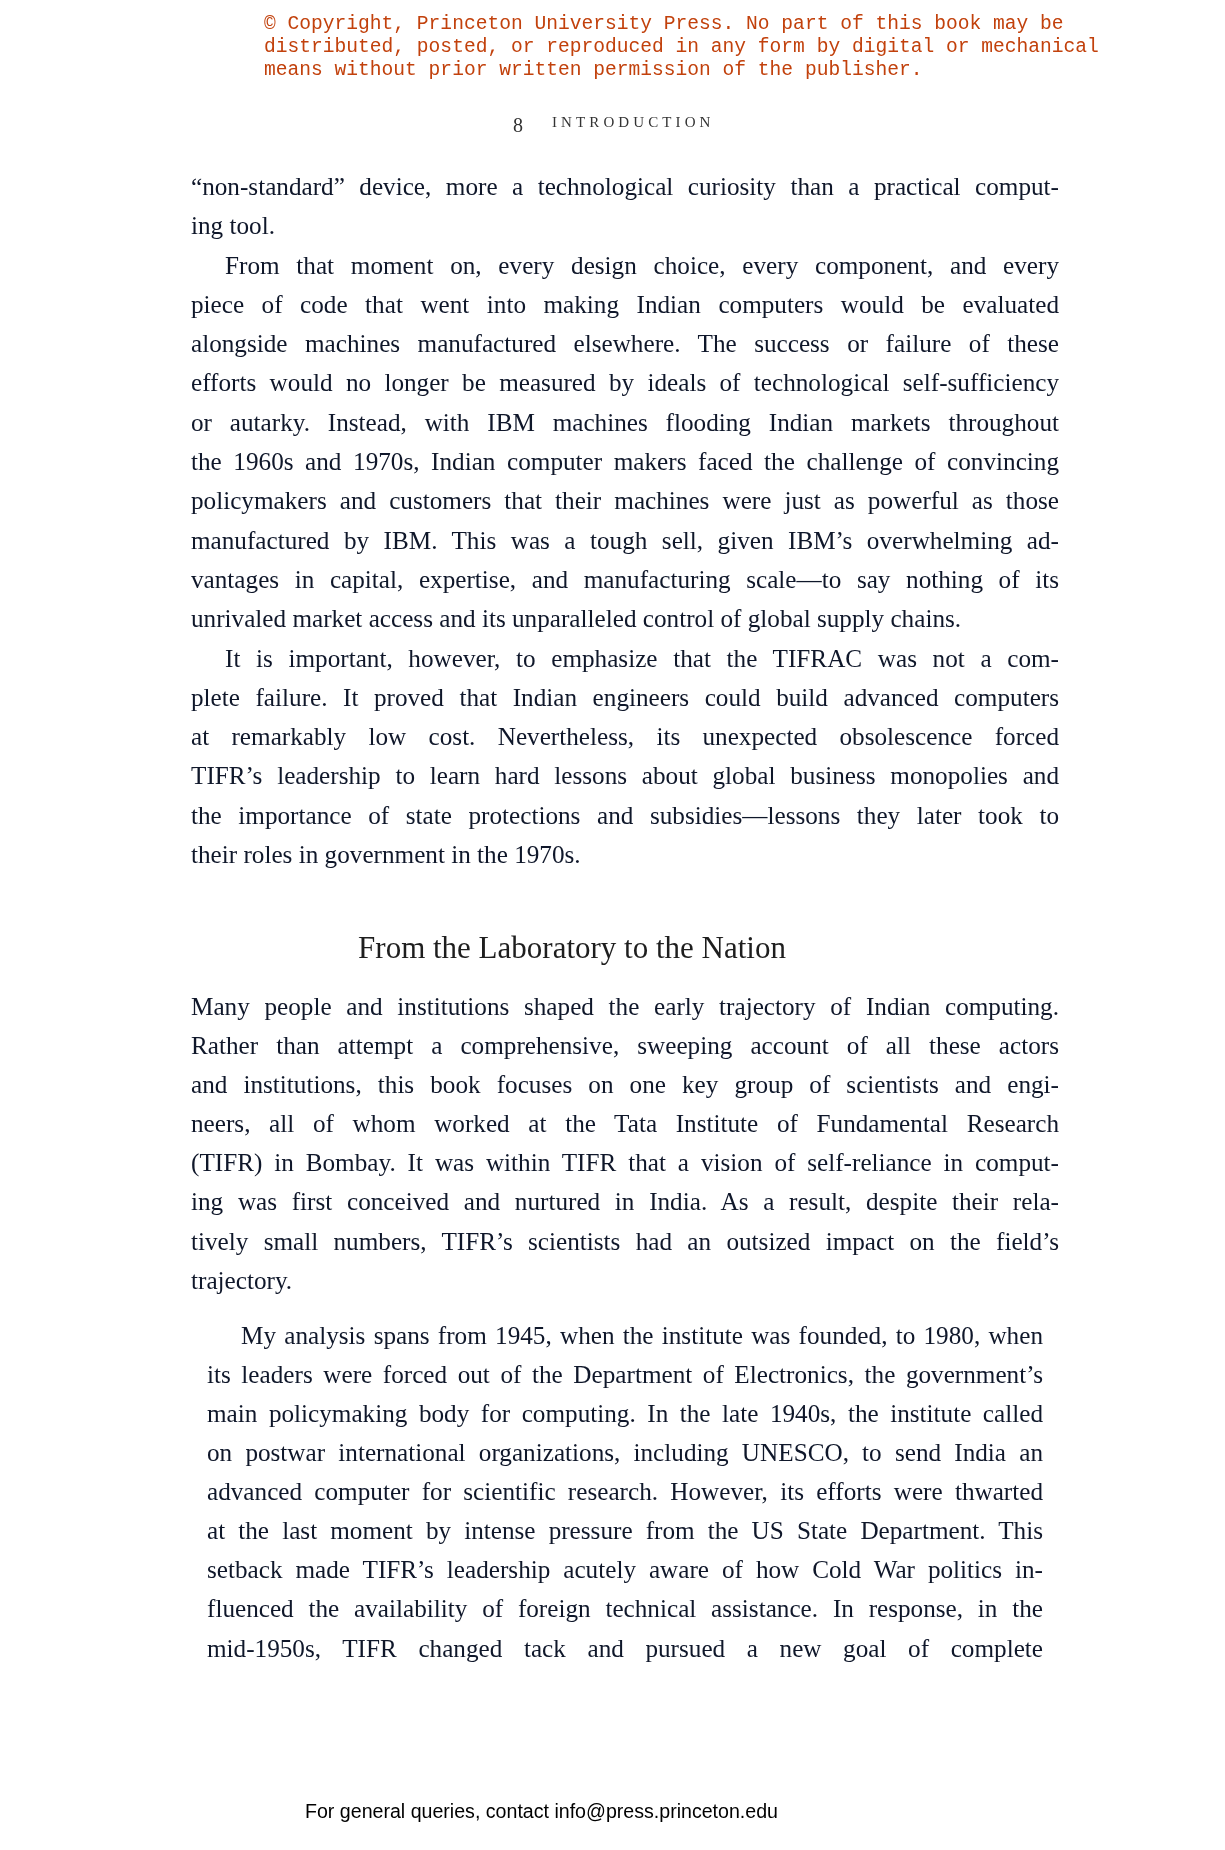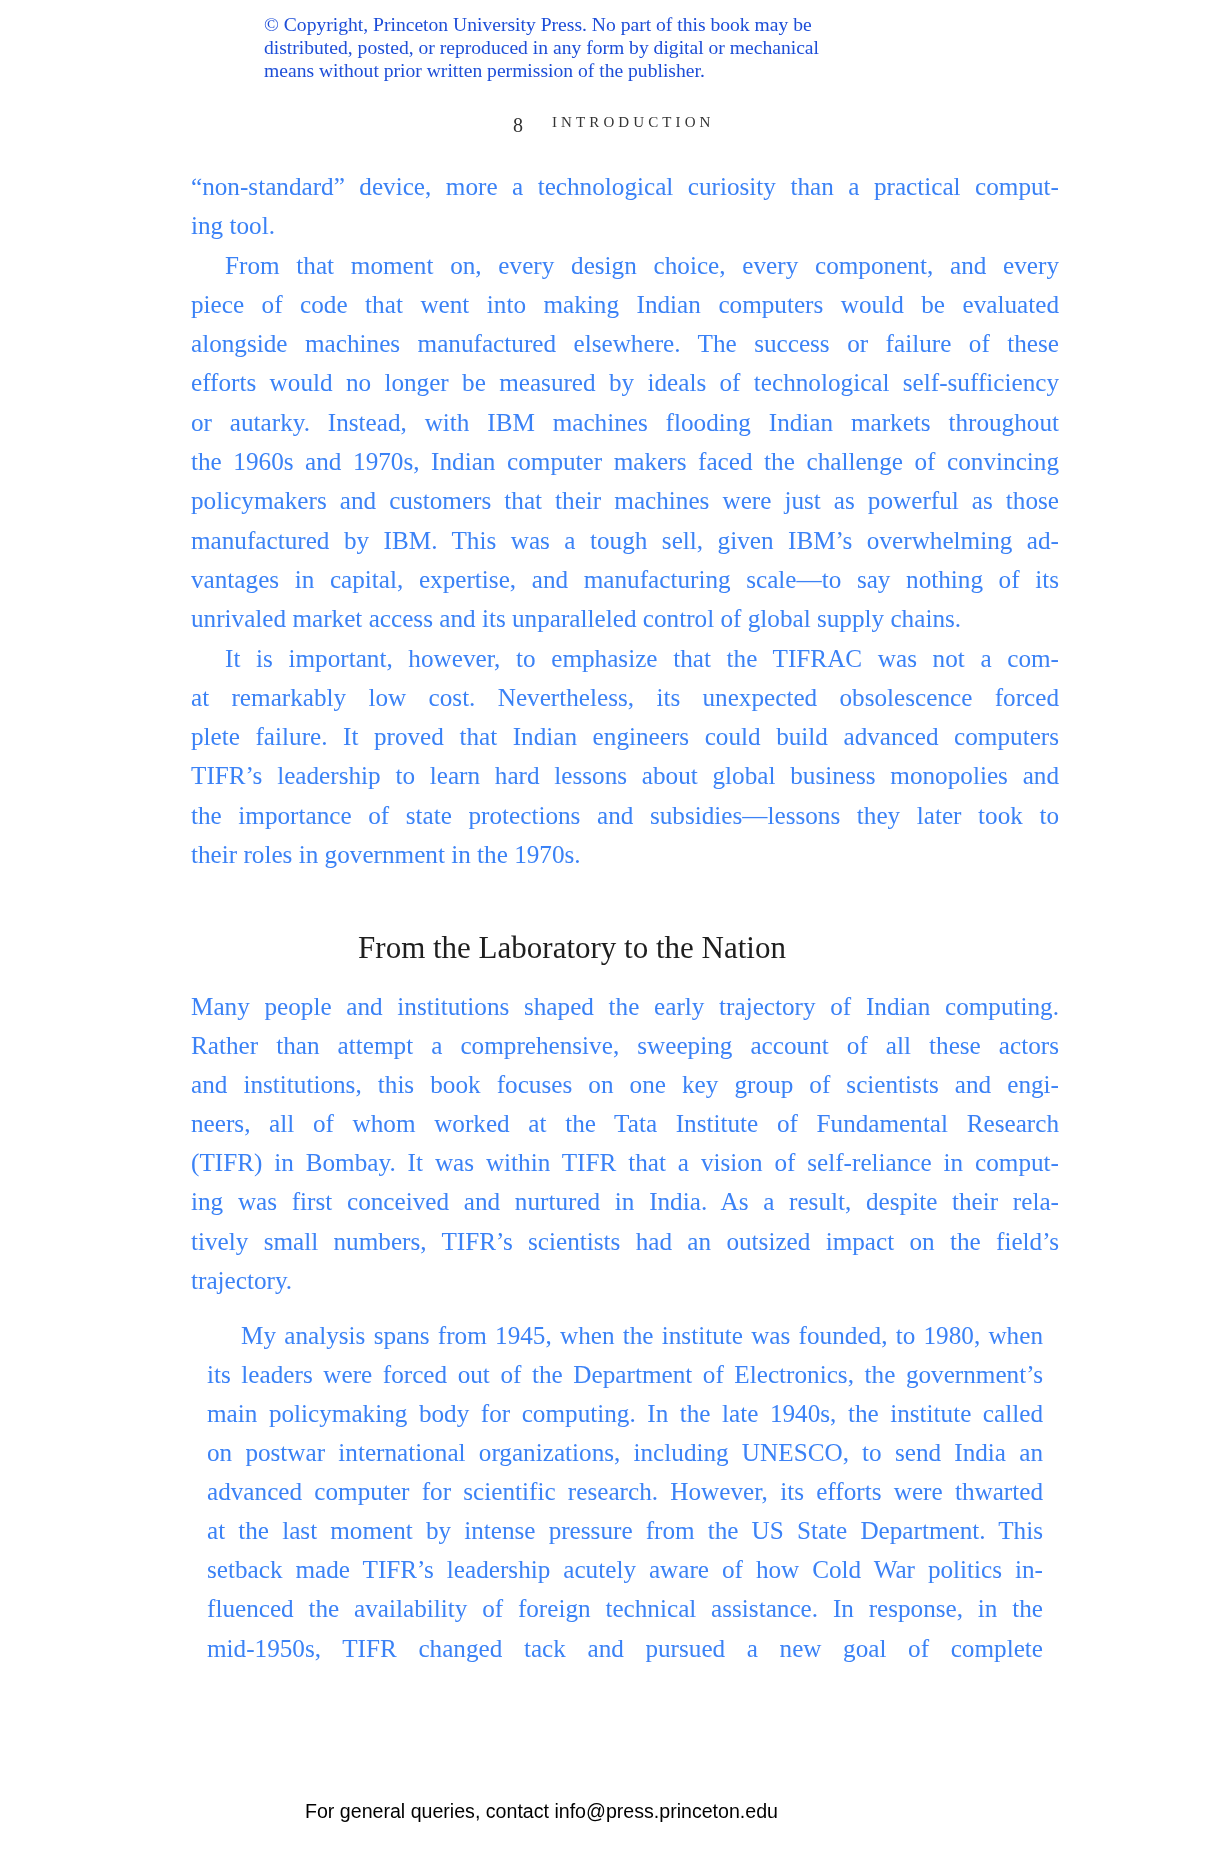--- a/index.html
+++ b/index.html
@@ -1,28 +1,28 @@
 <!DOCTYPE html>
 <html><head>
 <meta charset="utf-8">
 <style>
   html, body { margin: 0; padding: 0; background: #ffffff; }
   body { width: 1225px; height: 1850px; position: relative; overflow: hidden; color: #1c1c1c; }
   .notice {
     position: absolute; left: 264px; top: 13px; width: 720px;
-    font-family: Liberation Serif, serif; font-size: 19.6px; line-height: 23px; color: #1d4ed8;
+    font-family: Liberation Mono, monospace; font-size: 19.6px; line-height: 23px; color: #c2410c;
   }
   .notice div { white-space: nowrap; }
   .running-head {
     position: absolute; top: 114px; left: 0; width: 1225px; text-align: center;
     font-family: "Liberation Serif", serif; font-size: 19px; color: #333;
   }
   .running-head .pg { display: inline-block; position: absolute; left: 513px; top: 0; font-size: 20px; }
   .running-head .title { display: inline-block; position: absolute; left: 552px; top: 0; font-size: 15px; letter-spacing: 4.1px; }
-  .block { position: absolute; left: 191px; width: 868px; font-family: "Liberation Serif", serif; font-size: 25.2px; color: #3b82f6; }
+  .block { position: absolute; left: 191px; width: 868px; font-family: "Liberation Serif", serif; font-size: 25.2px; color: #0f172a; }
   .block.top { top: 167px; line-height: 39.3px; }
   .block.bottom { top: 987px; line-height: 39.1px; }
   .line { display: block; white-space: nowrap; text-align: justify; text-align-last: justify; height: inherit; }
   .line.last { text-align: left; text-align-last: left; }
   .line.indent { padding-left: 34px; }
   .section-heading {
     position: absolute; top: 930px; left: 0; width: 1128px; text-align: center;
     font-family: "Liberation Serif", serif; font-size: 31px; color: #1e1e1e; padding-left: 16px; box-sizing: border-box;
   }
   .footer {
@@ -56,22 +56,22 @@
     <span class="line">efforts would no longer be measured by ideals of technological self-sufficiency</span>
     <span class="line">or autarky. Instead, with IBM machines flooding Indian markets throughout</span>
     <span class="line">the 1960s and 1970s, Indian computer makers faced the challenge of convincing</span>
     <span class="line">policymakers and customers that their machines were just as powerful as those</span>
     <span class="line">manufactured by IBM. This was a tough sell, given IBM’s overwhelming ad-</span>
     <span class="line">vantages in capital, expertise, and manufacturing scale—to say nothing of its</span>
     <span class="line last">unrivaled market access and its unparalleled control of global supply chains.</span>
   </p>
   <p style="margin:0">
     <span class="line indent">It is important, however, to emphasize that the TIFRAC was not a com-</span>
+    <span class="line">plete failure. It proved that Indian engineers could build advanced computers</span>
     <span class="line">at remarkably low cost. Nevertheless, its unexpected obsolescence forced</span>
-    <span class="line">plete failure. It proved that Indian engineers could build advanced computers</span>
     <span class="line">TIFR’s leadership to learn hard lessons about global business monopolies and</span>
     <span class="line">the importance of state protections and subsidies—lessons they later took to</span>
     <span class="line last">their roles in government in the 1970s.</span>
   </p>
 </div>
 
 <h2 class="section-heading" style="margin:0;font-weight:normal">From the Laboratory to the Nation</h2>
 
 <div class="block bottom">
   <p style="margin:0">

